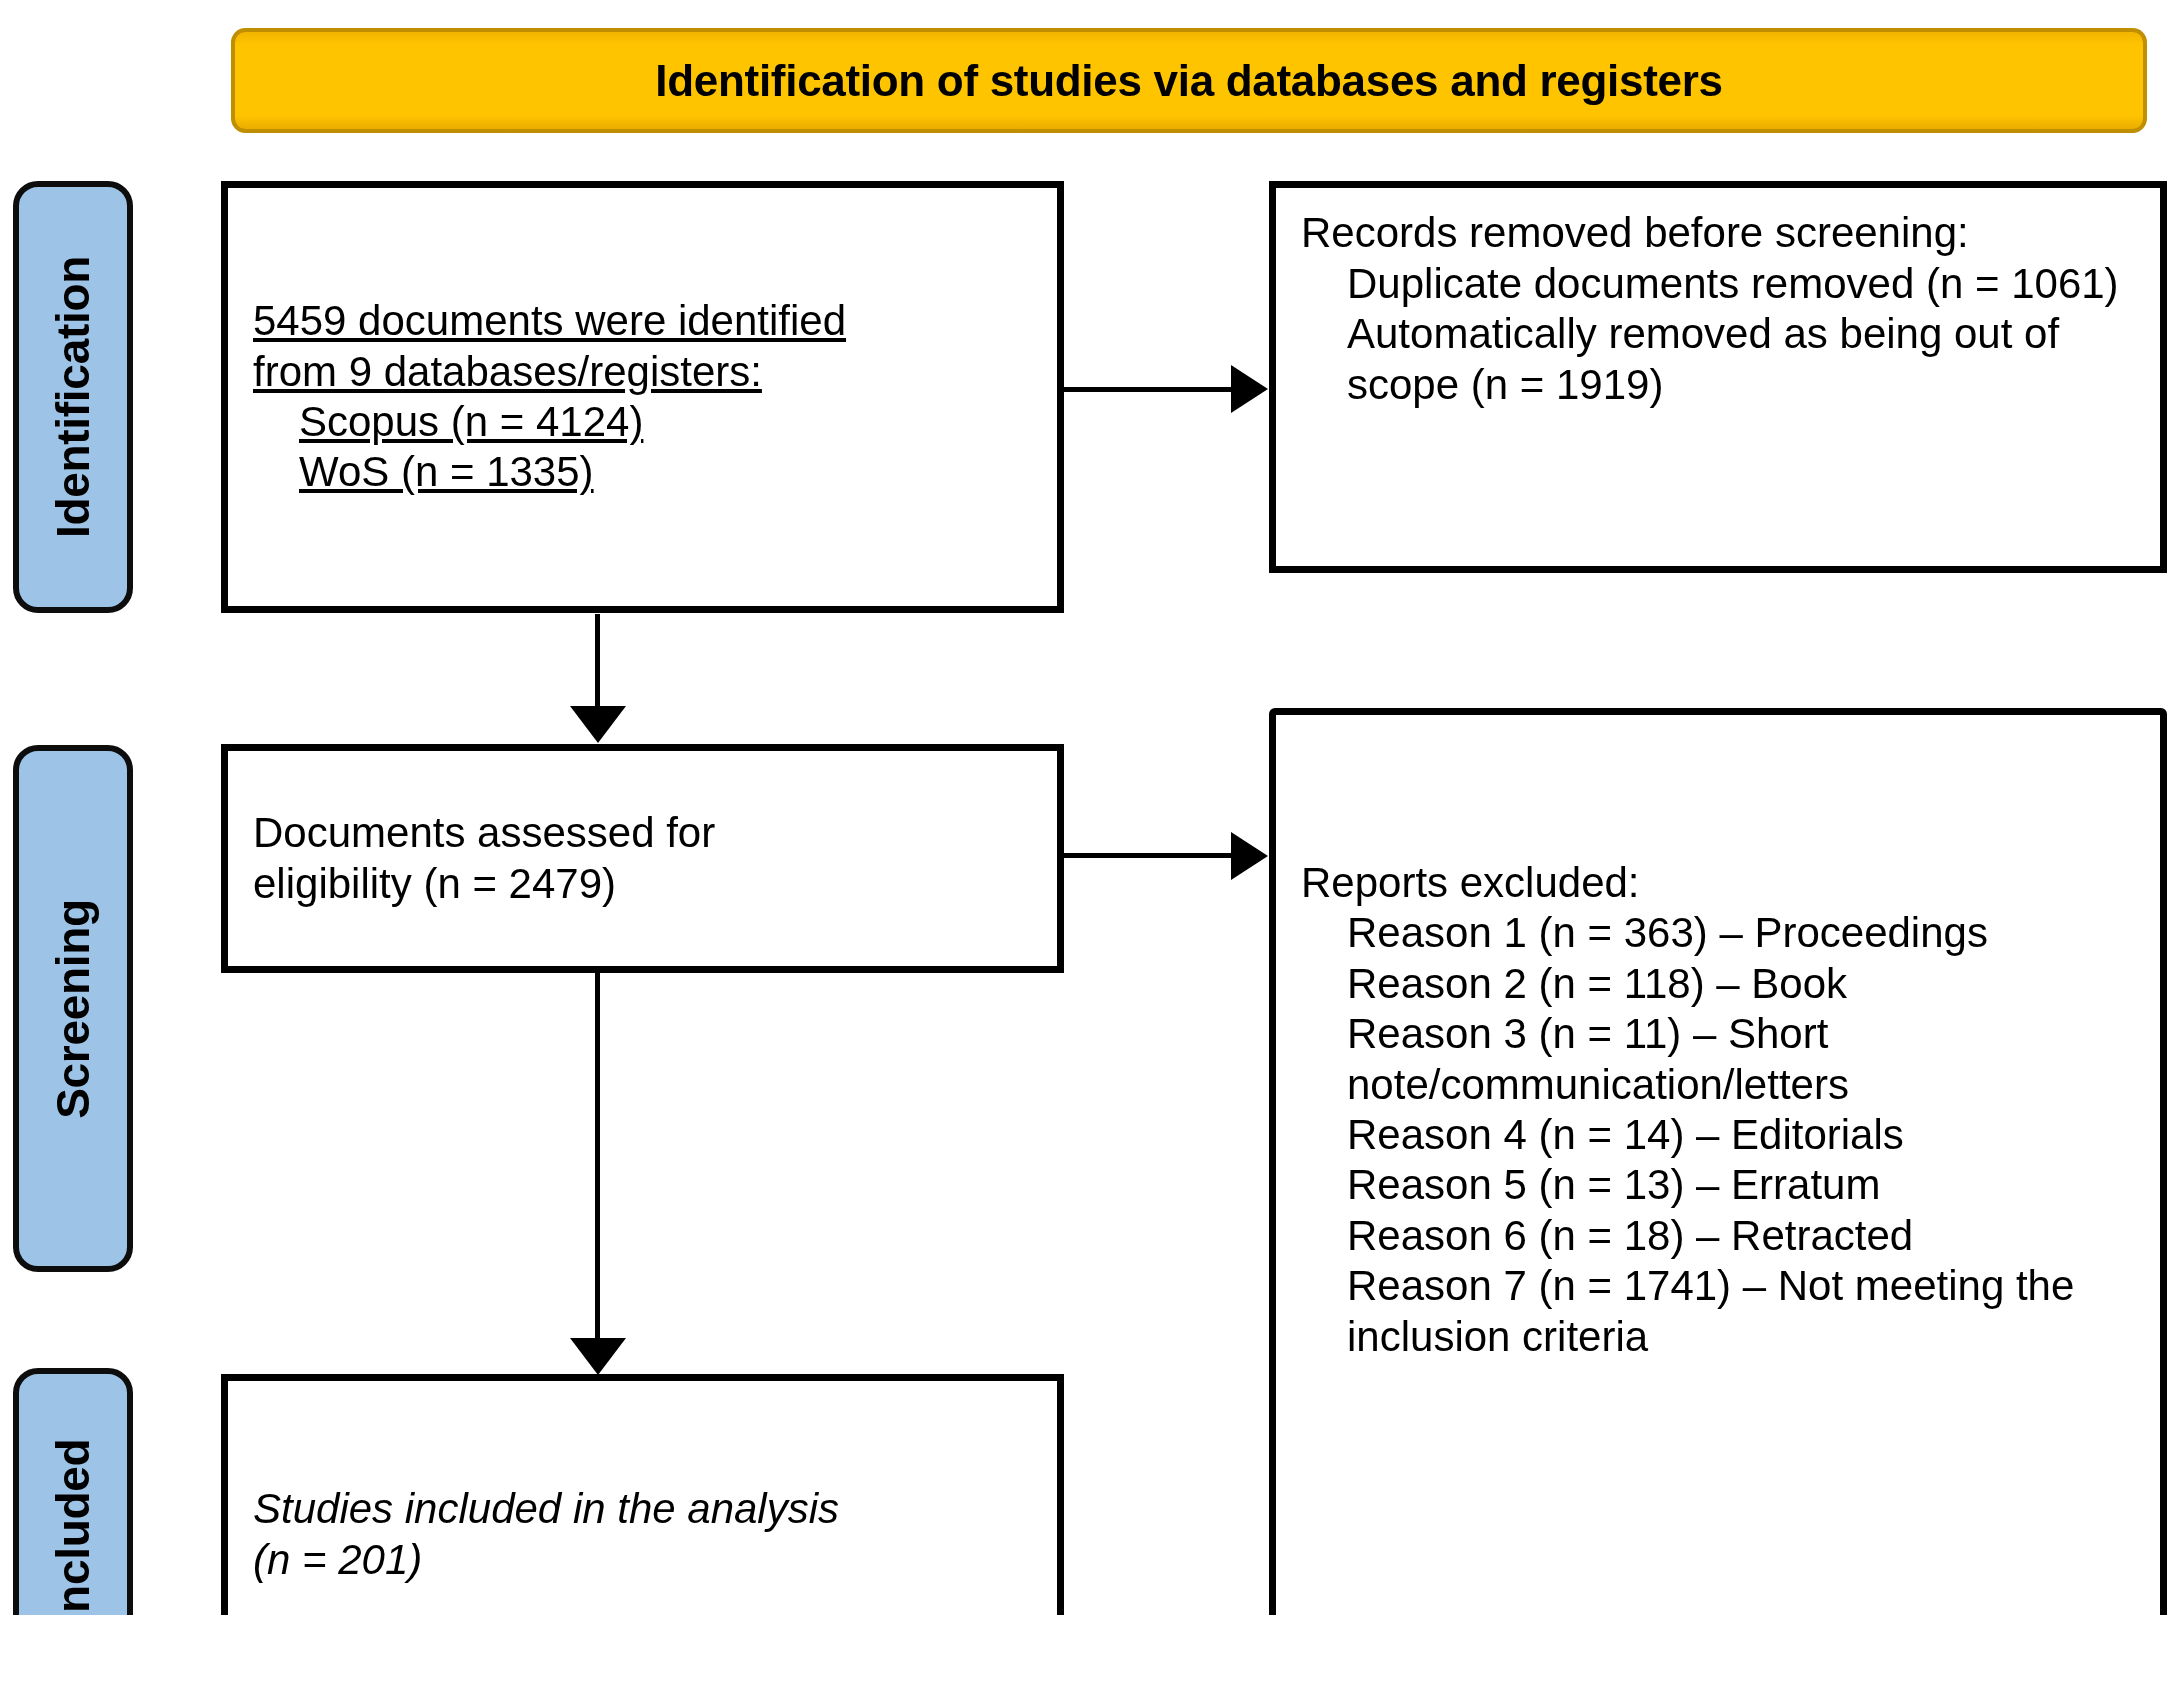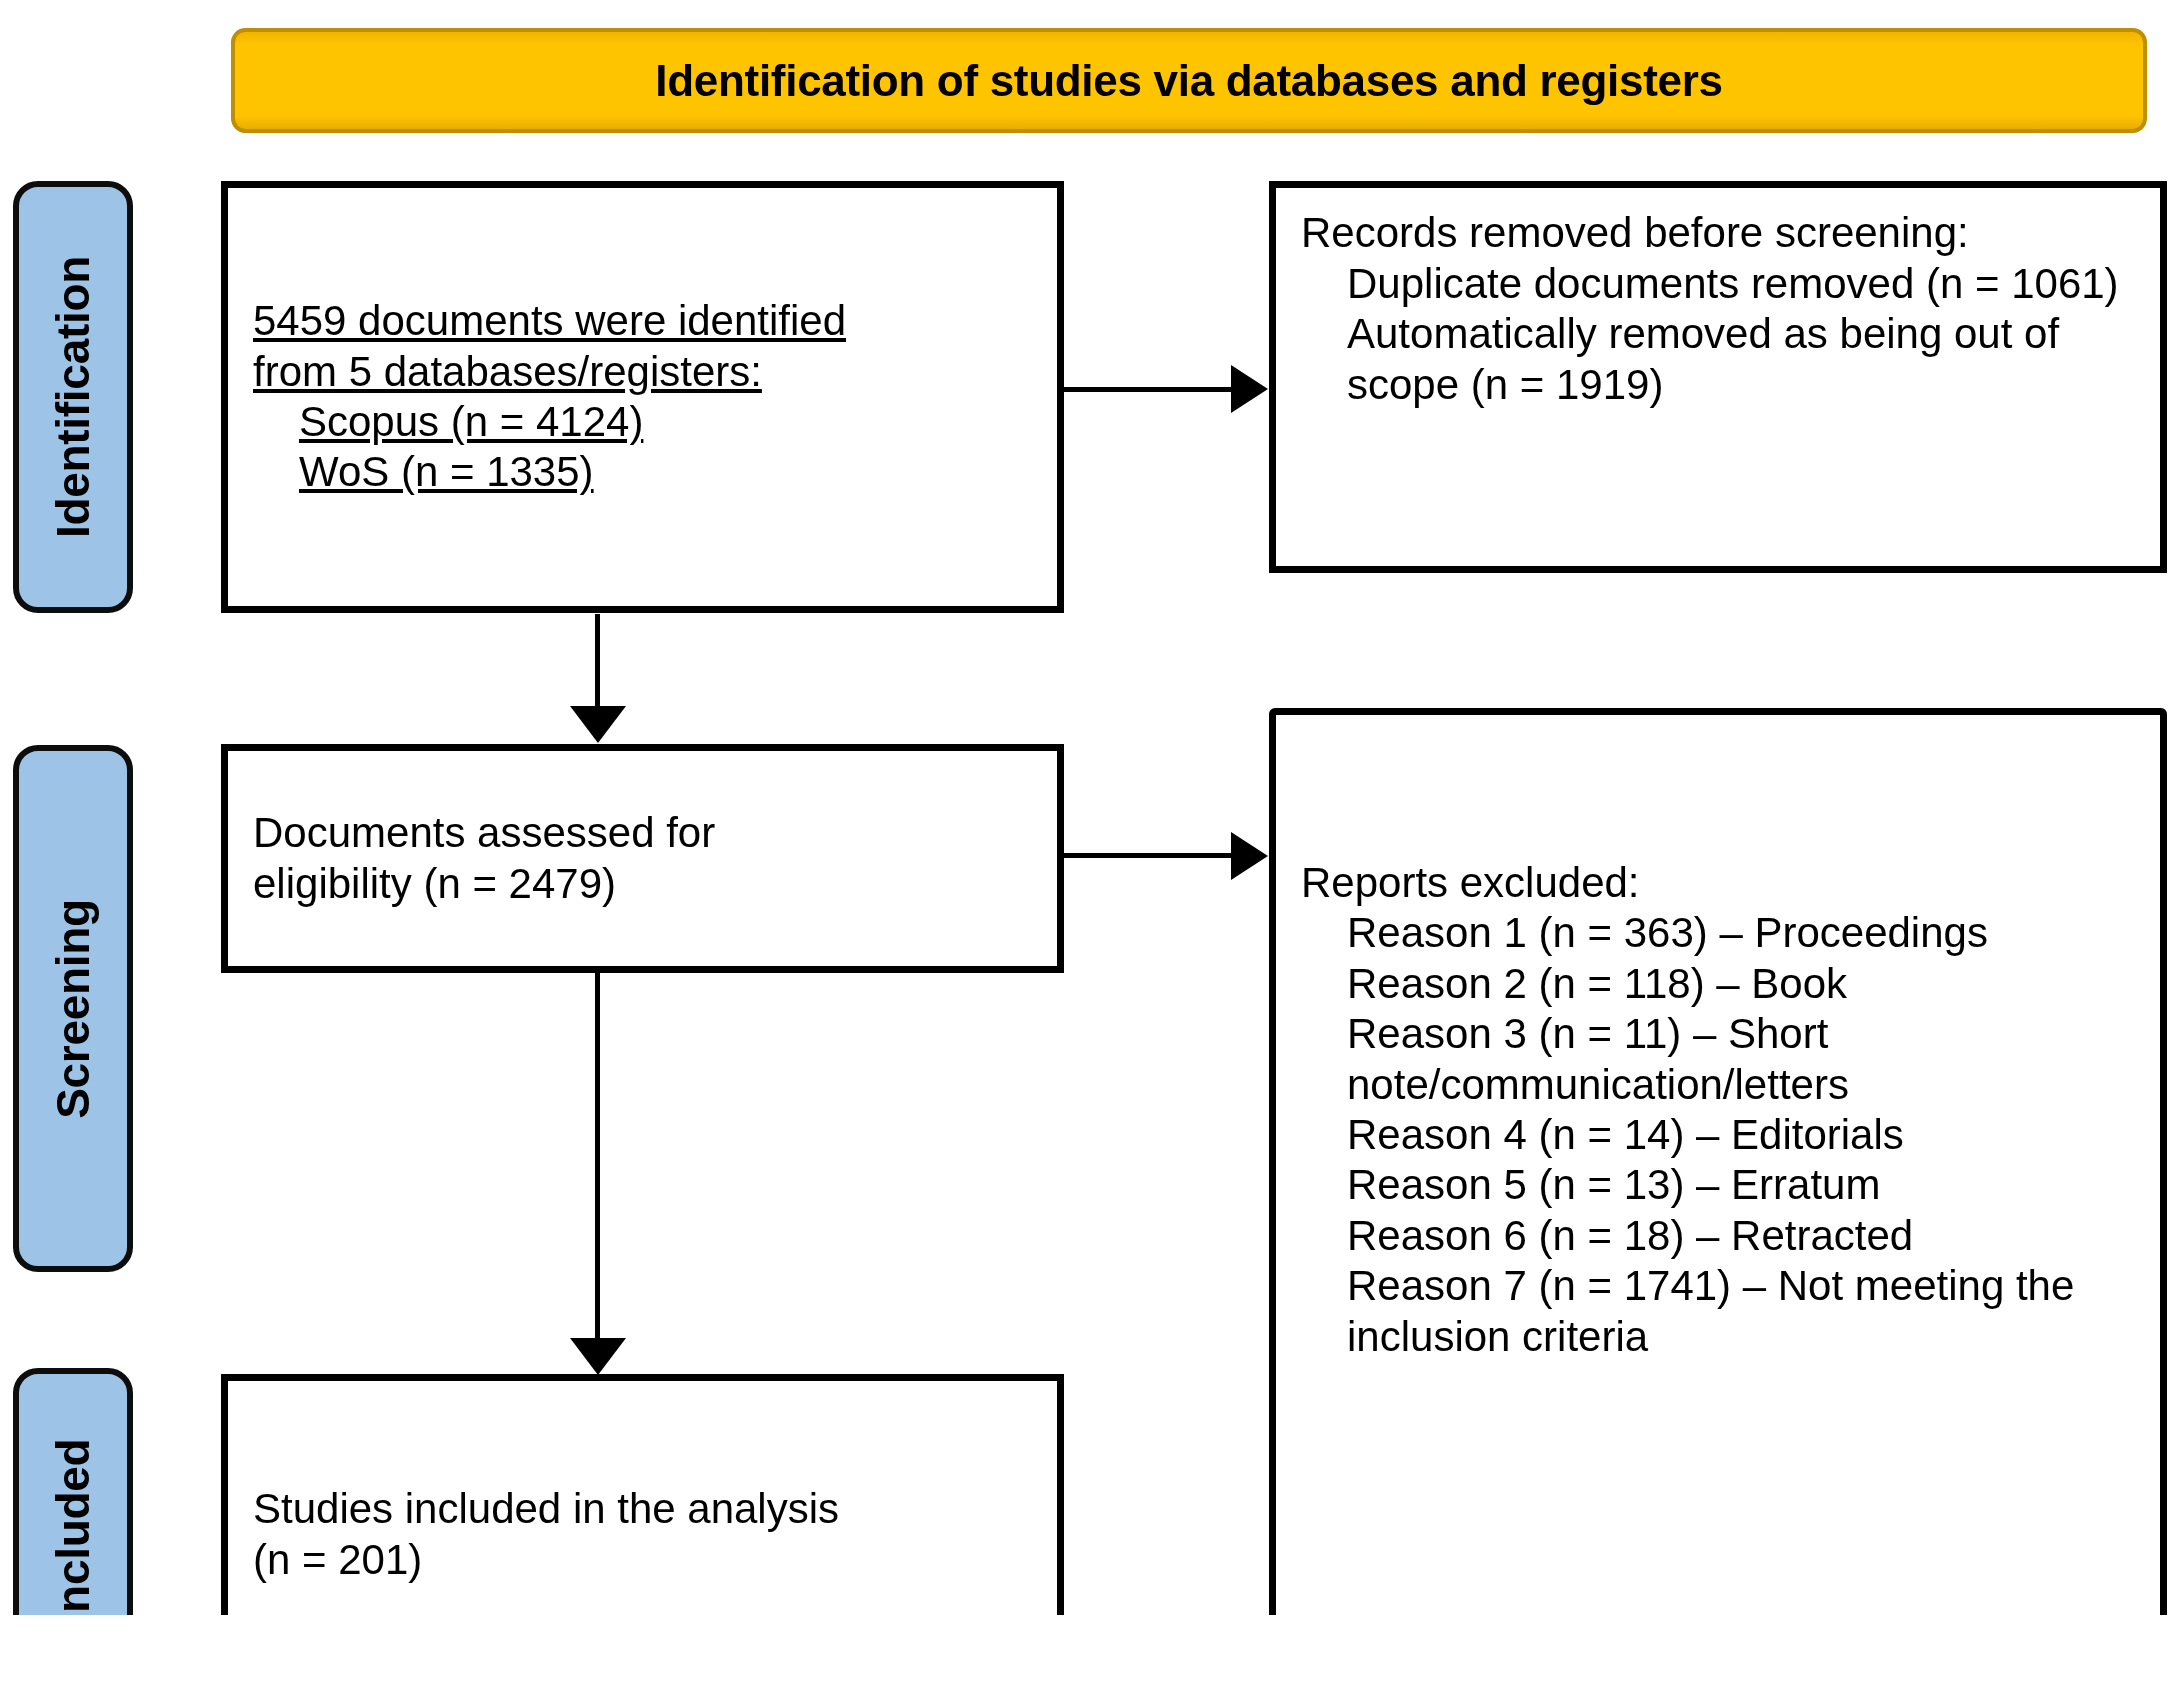--- a/index.html
+++ b/index.html
@@ -81,21 +81,21 @@
     line-height: 1.20;
     color: #000000;
   }
   .indent { padding-left: 46px; }
   .ital { }
 
   #box-identified      { left: 221px;  top: 181px;  width: 843px; height: 432px; text-decoration: underline; }
   #box-removed         { left: 1269px; top: 181px;  width: 898px; height: 392px; }
   #box-assessed        { left: 221px;  top: 744px; width: 843px; height: 229px; }
   #box-excluded        { left: 1269px; top: 708px; width: 898px; height: 988px; border-radius: 6px; }
-  #box-included        { left: 221px;  top: 1374px; width: 843px; height: 321px; }
+  #box-included        { left: 221px;  top: 1374px; width: 843px; height: 321px; font-style: italic; }
 
   #box-removed  .fbox-inner { align-self: flex-start; padding-top: 20.4px; }
   #box-excluded .fbox-inner { align-self: flex-start; padding-top: 143px; }
 
   
   .conn { position: absolute; }
   .conn-line-h { background: #000000; height: 5.4px; }
   .conn-line-v { background: #000000; width: 5.4px; }
   .arrow-right {
     width: 0; height: 0;
@@ -134,21 +134,21 @@
   <div class="stage" id="stage-screening">
     <span class="stage-label">Screening</span>
   </div>
   <div class="stage" id="stage-included">
     <span class="stage-label">Included</span>
   </div>
 
   <div class="fbox" id="box-identified">
     <div class="fbox-inner">
       <div>5459 documents were identified</div>
-      <div>from 5 databases/registers:</div>
+      <div>from 9 databases/registers:</div>
       <div class="indent">Scopus (n = 4124)</div>
       <div class="indent">WoS (n = 1335)</div>
     </div>
   </div>
 
   <div class="fbox" id="box-removed">
     <div class="fbox-inner">
       <div><span>Records removed </span><span class="ital">before screening</span><span>:</span></div>
       <div class="indent">Duplicate documents removed (n = 1061)</div>
       <div class="indent">Automatically removed as being out of scope (n = 1919)</div>

